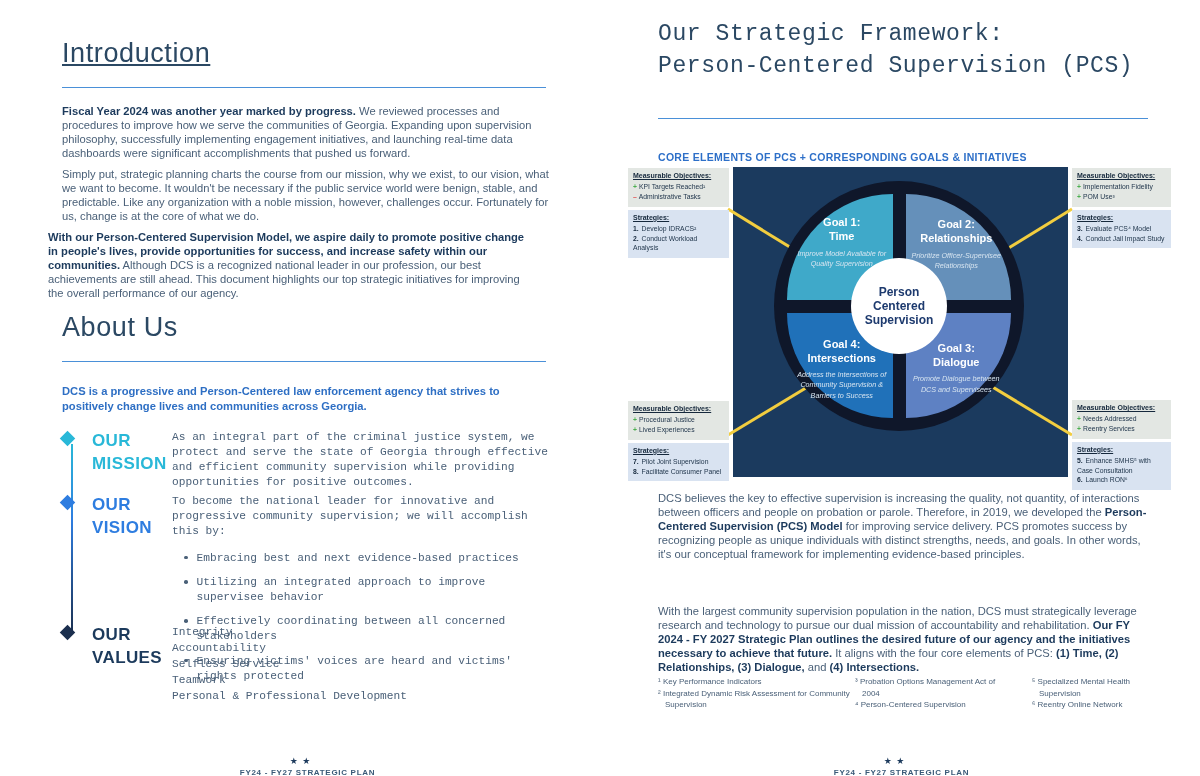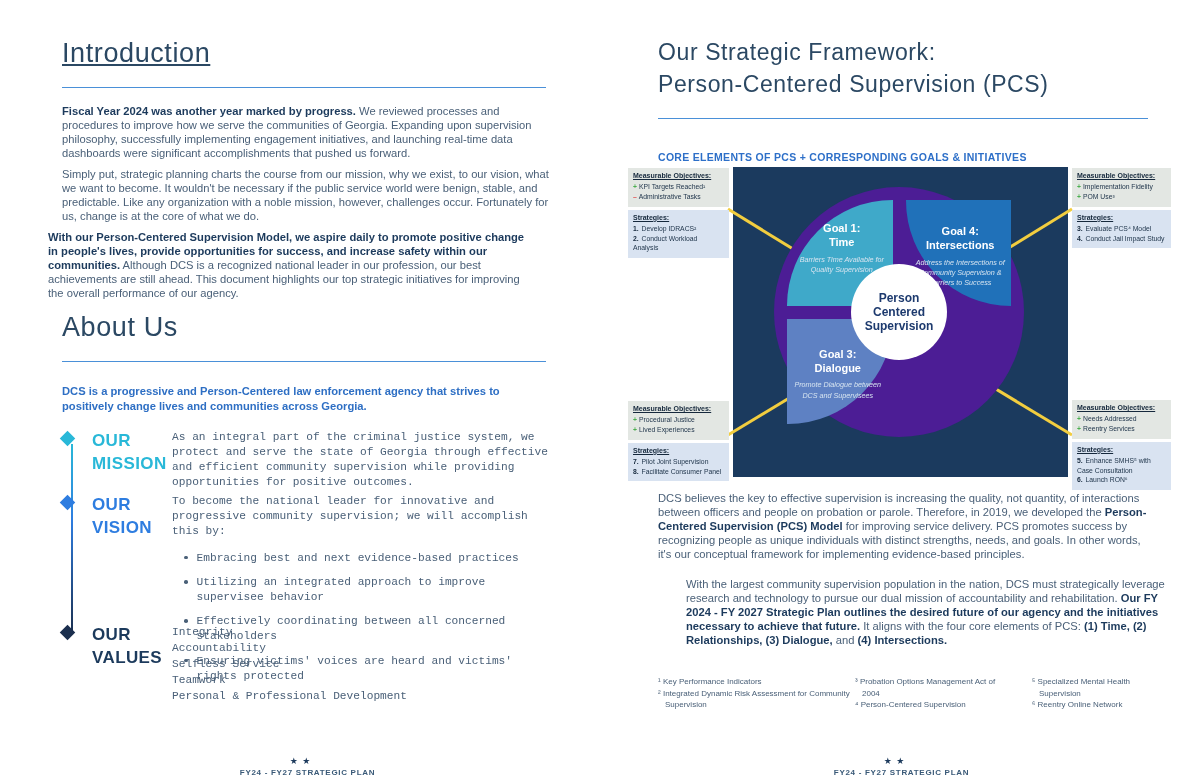--- a/index.html
+++ b/index.html
@@ -42,30 +42,30 @@
 
   
   .foot{position:absolute;top:750px;display:flex;align-items:center;flex-direction:column;}
   .foot-l{left:28px;width:545px;}
   .foot-r{left:628px;width:533px;}
   .logo::before{content:"★ ★";font-size:9px;color:#1c3a5c;letter-spacing:1px;}
   .brand{margin-left:14px;font-size:8px;font-weight:700;letter-spacing:.7px;color:#3a5a78;}
   .pageno{margin-left:auto;font-size:8px;font-weight:700;letter-spacing:.7px;color:#3a5a78;}
 
   
-  .rt{left:658px;top:36px;font-size:23px;line-height:1.4;}
+  .rt{left:658px;top:18px;font-size:23px;line-height:1.4;font-family:Liberation Mono, monospace;}
   .sec-head{position:absolute;left:658px;top:151px;font-size:10.5px;font-weight:700;
             color:#2d6fc8;letter-spacing:.3px;}
 
   
   .diagram{position:absolute;left:628px;top:165px;width:544px;height:313px;}
   .navy{position:absolute;left:105px;top:2px;width:335px;height:310px;background:#1b3a5e;}
   .lines{position:absolute;left:0;top:0;}
   .conn{stroke:#f2cd3f;stroke-width:3;}
-  .ring{position:absolute;left:146px;top:22px;width:250px;height:250px;border-radius:50%;background:#4c1d95;}
+  .ring{position:absolute;left:146px;top:16px;width:250px;height:250px;border-radius:50%;background:#0f172a;}
   .quads{position:absolute;left:13px;top:13px;right:13px;bottom:13px;display:grid;
          grid-template-columns:1fr 1fr;grid-template-rows:1fr 1fr;gap:13px;}
   .quad{display:flex;align-items:center;justify-content:center;text-align:center;color:#fff;}
   .q0{border-top-left-radius:100%;}
   .q1{border-top-right-radius:100%;}
   .q2{border-bottom-left-radius:100%;}
   .q3{border-bottom-right-radius:100%;}
   .q-title{font-size:11px;font-weight:700;white-space:pre-line;line-height:1.25;}
   .q-desc{font-size:7.2px;font-style:italic;color:#d6e4f0;line-height:1.4;margin-top:5px;}
   .q0 .q-inner{width:92px;transform:translate(2px,-4px);}
@@ -85,21 +85,21 @@
   .co-sec{padding:4px 5px 5px;}
   .co-obj{background:#e3e7e3;}
   .co-str{background:#d9e3f1;margin-top:3px;}
   .co-title{font-weight:700;text-decoration:underline;color:#15283c;margin-bottom:3px;font-size:7px;}
   .co-item{line-height:1.45;}
   .co-mark{font-weight:700;margin-right:2px;}
   .co-num{font-weight:700;margin-right:1px;color:#15283c;}
 
   
   .bp1{left:658px;top:491px;width:489px;}
-  .bp2{left:658px;top:577px;width:489px;margin-left:28px;}
+  .bp2{left:658px;top:604px;width:489px;}
   .fncol{position:absolute;top:676px;font-size:8px;line-height:1.45;color:#4a6078;}
   .fn1{left:658px;width:195px;}
   .fn2{left:855px;width:160px;}
   .fn3{left:1032px;width:135px;}
   .fn{padding-left:7px;text-indent:-7px;}
 </style>
 </head>
 <body>
 
 <div class="sheet">
@@ -186,21 +186,28 @@
         <line class="conn" x1="100" y1="270" x2="196" y2="212"></line>
         <line class="conn" x1="444" y1="270" x2="348" y2="212"></line>
       </svg>
 
       <div class="ring">
         <div class="quads">
           <div class="quad q0" style="background: rgb(63, 169, 201);">
             <div class="q-inner">
               <div class="q-title">Goal 1:
 Time</div>
-              <div class="q-desc">Barriers Time Available for Quality Supervision</div>
+              <div class="q-desc">Improve Model Available for Quality Supervision</div>
+            </div>
+          </div>
+          <div class="quad q1" style="background: rgb(101, 144, 186);">
+            <div class="q-inner">
+              <div class="q-title">Goal 2:
+Relationships</div>
+              <div class="q-desc">Prioritize Officer-Supervisee Relationships</div>
             </div>
           </div>
           <div class="quad q2" style="background: rgb(32, 113, 185);">
             <div class="q-inner">
               <div class="q-title">Goal 4:
 Intersections</div>
               <div class="q-desc">Address the Intersections of Community Supervision &amp; Barriers to Success</div>
             </div>
           </div>
           <div class="quad q3" style="background: rgb(94, 129, 195);">

